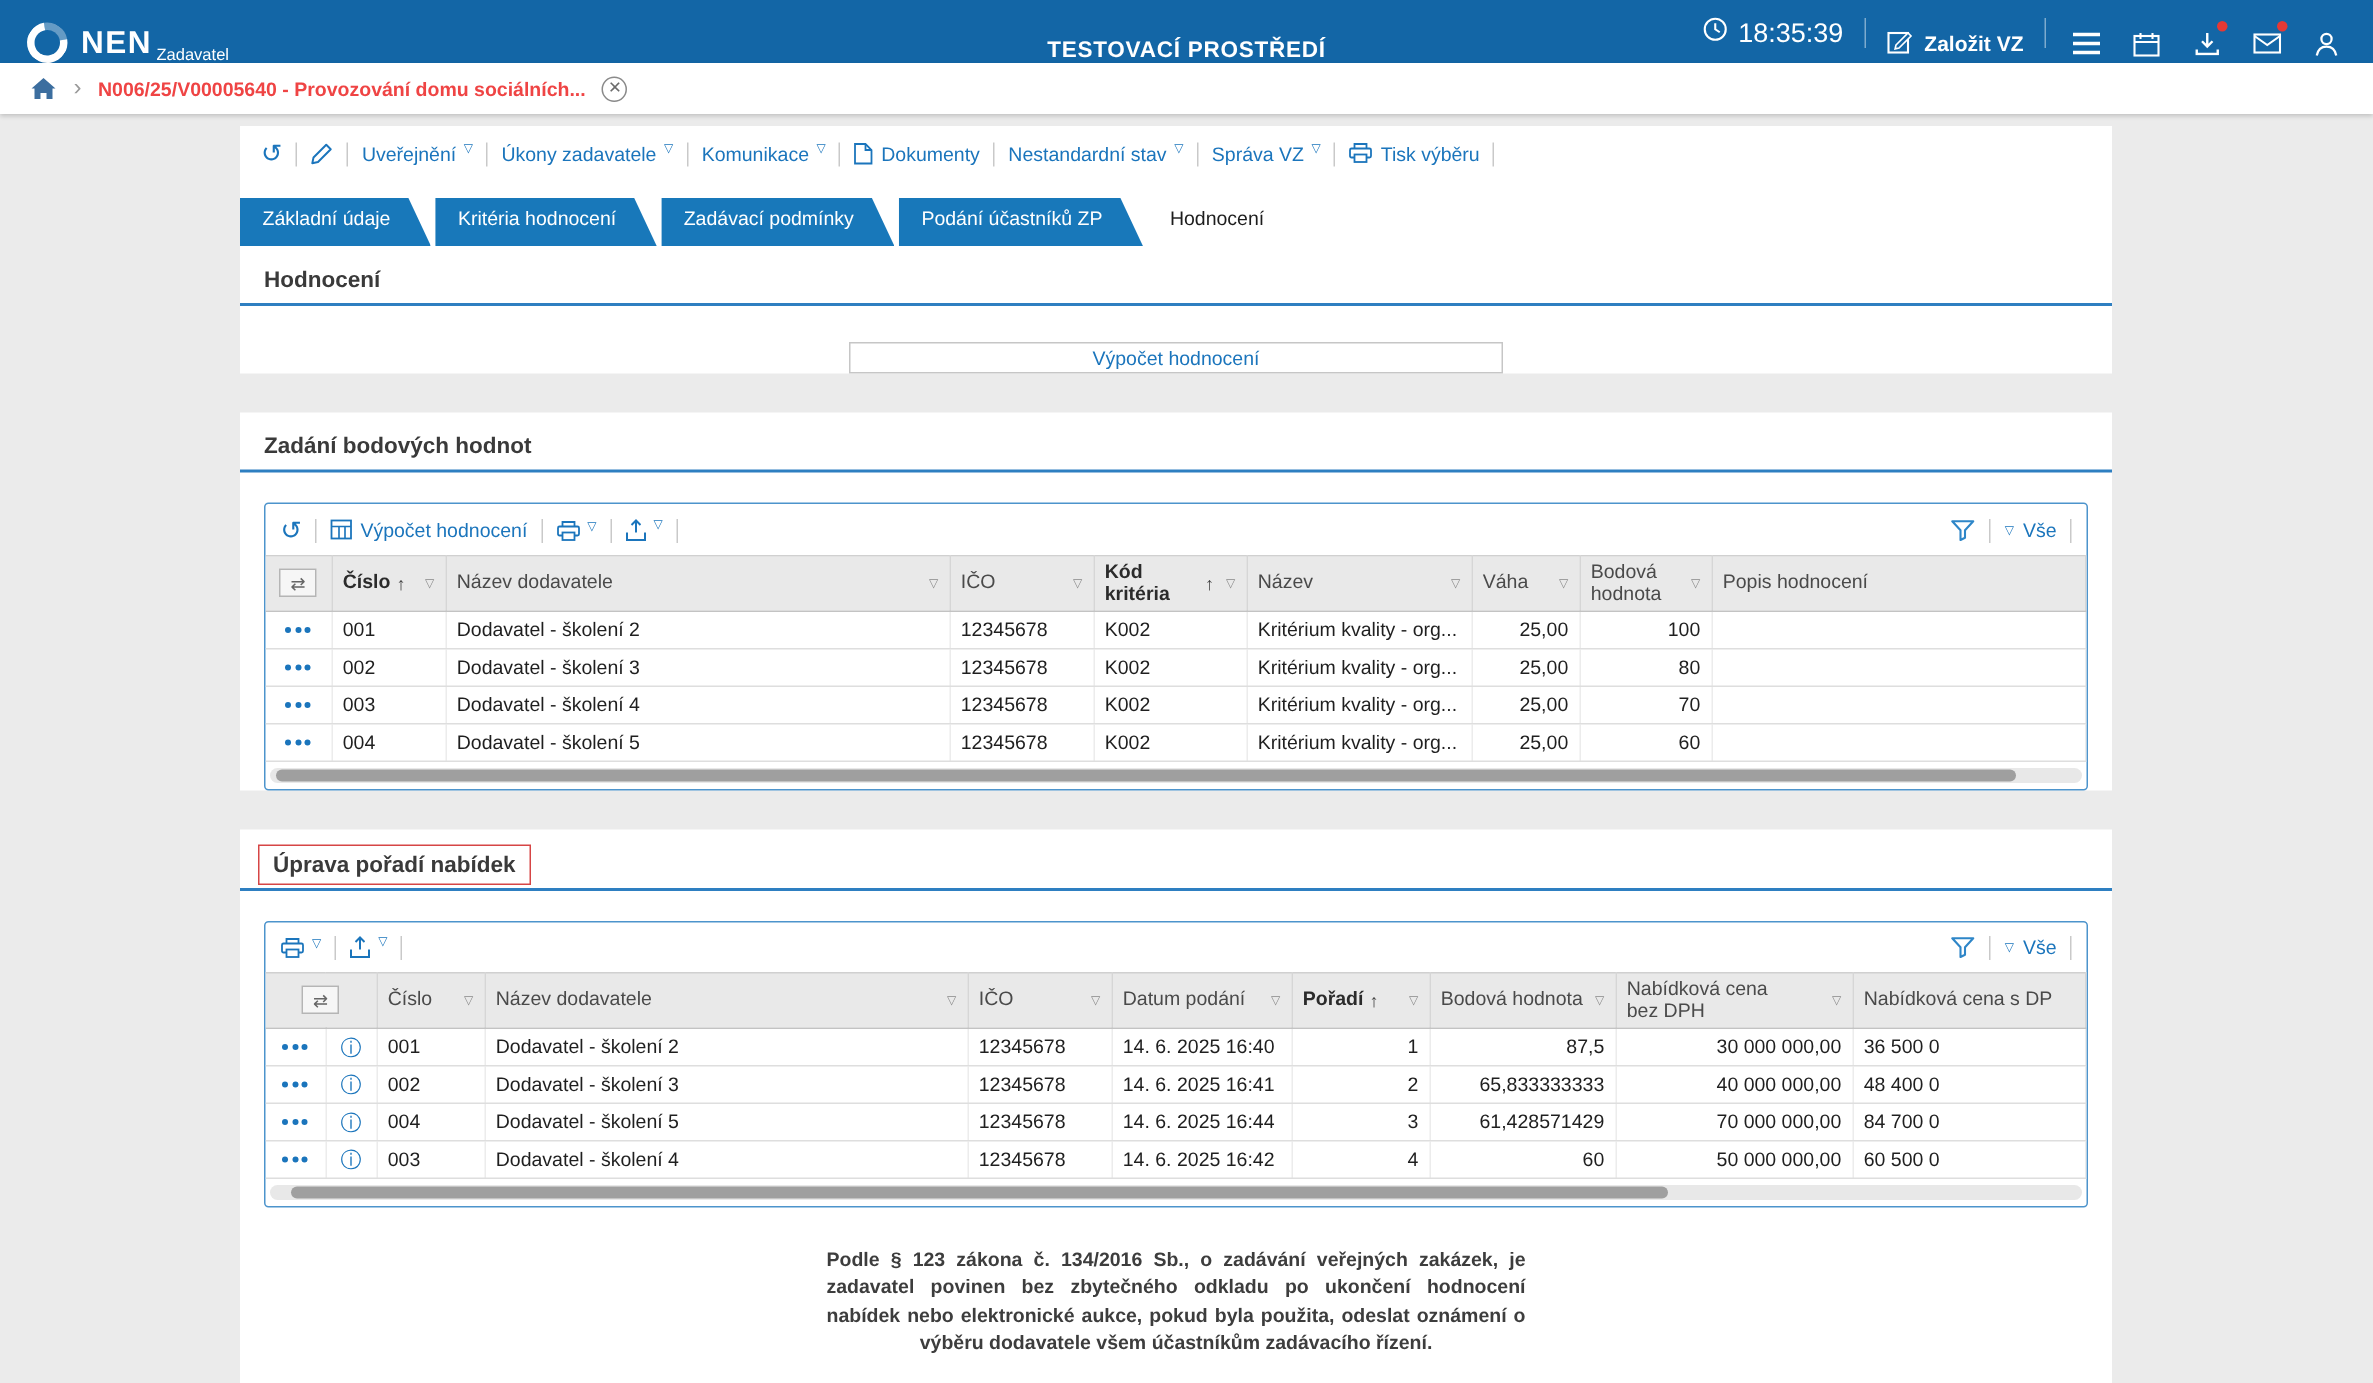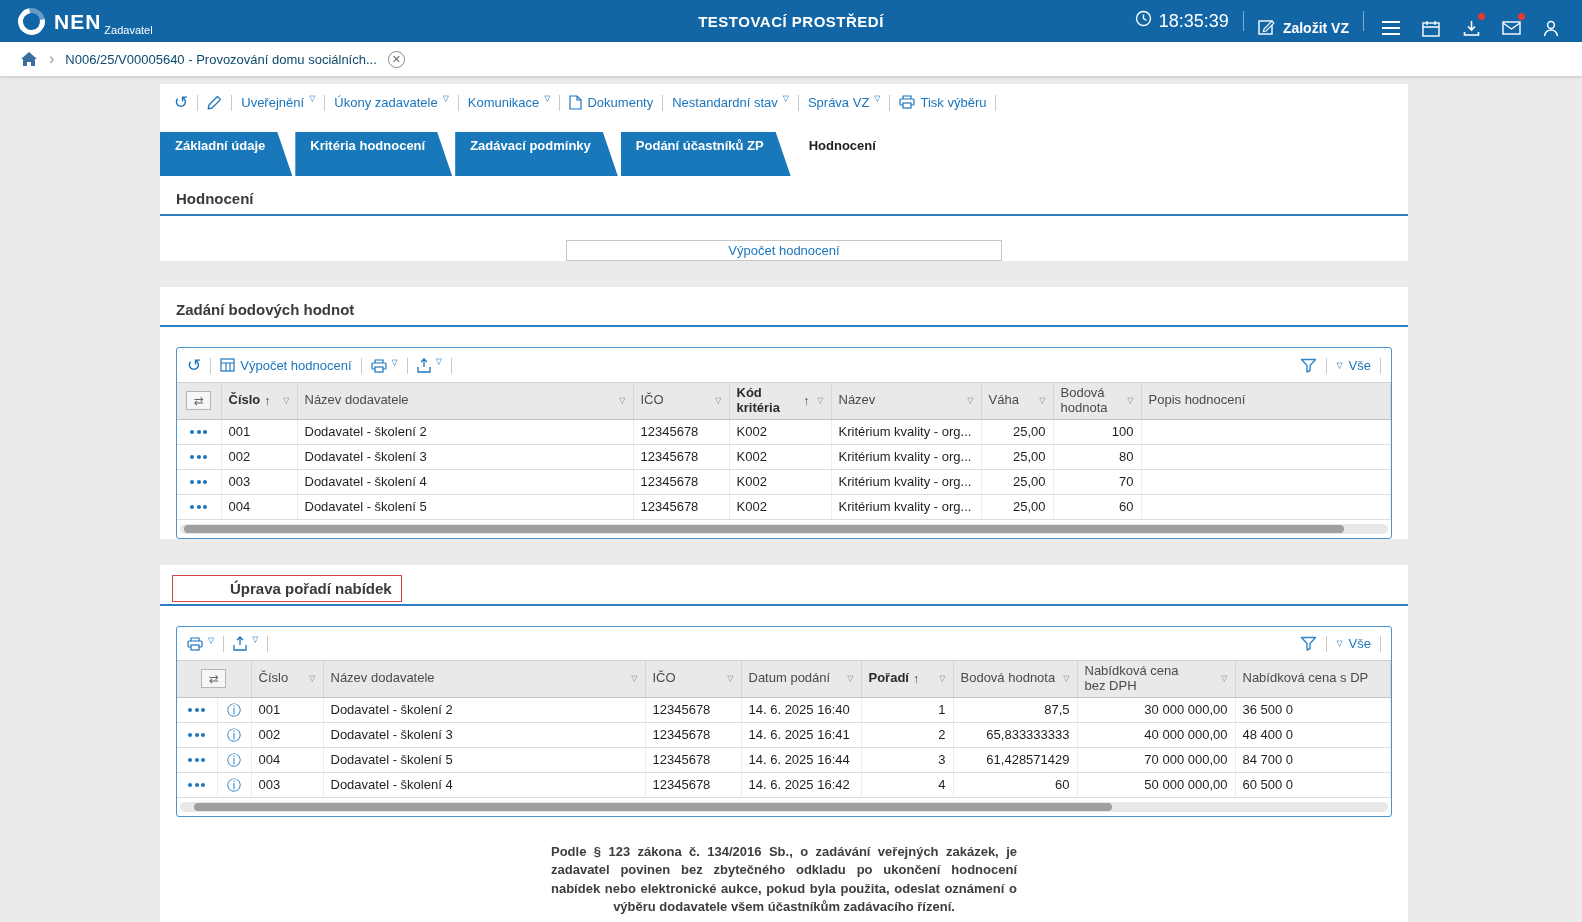--- a/index.html
+++ b/index.html
@@ -1,54 +1,54 @@
 <!DOCTYPE html>
 <html><head>
 <meta charset="utf-8">
 <style>
 *{margin:0;padding:0;box-sizing:border-box;}
 html,body{width:1582px;height:922px;}
 body{font-family:"Liberation Sans",sans-serif;font-size:13px;color:#333;background:#ebebeb;overflow:hidden;}
 button{font-family:inherit;margin-top:14px;}
 
 
-.app-header{height:42px;background:#1366a6;display:flex;align-items:center;color:#fff;padding:0 18px;position:relative;}
+.app-header{height:42px;background:#1366a6;display:flex;align-items:flex-end;color:#fff;padding:0 18px;position:relative;}
 .brand{display:flex;align-items:center;gap:9px;cursor:pointer;}
 .logo-ring{width:27px;height:27px;border-radius:50%;border:5px solid #fff;border-top-color:rgba(255,255,255,.35);transform:rotate(35deg);}
 .brand-text{display:flex;align-items:flex-end;gap:3px;}
 .brand-name{font-size:21px;font-weight:bold;letter-spacing:1px;line-height:1;}
 .brand-sub{font-size:11px;position:relative;top:4px;}
 .env-title{position:absolute;left:50%;transform:translateX(-50%);font-size:15px;font-weight:bold;letter-spacing:.5px;}
 .header-right{margin-left:auto;display:flex;align-items:center;gap:14px;}
 .htime{display:flex;align-items:center;gap:7px;font-size:18px;}
 .hsep{width:1px;height:20px;background:rgba(255,255,255,.45);}
 .create-vz{display:flex;align-items:center;gap:8px;background:none;border:none;color:#fff;font-weight:bold;font-size:14px;cursor:pointer;}
 .hicon{position:relative;width:26px;height:26px;display:flex;align-items:center;justify-content:center;cursor:pointer;background:none;border:none;}
 .badge-dot{position:absolute;top:-2px;right:-1px;width:7px;height:7px;border-radius:50%;background:#e53935;}
 
 
 .breadcrumb{height:34px;background:#fff;display:flex;align-items:center;gap:11px;padding:0 20px;box-shadow:0 1px 3px rgba(0,0,0,.18);position:relative;z-index:2;}
 .crumb-chevron{color:#9a9a9a;font-size:16px;line-height:1;}
-.crumb-text{font-weight:normal;color:#0c4a6e;}
+.crumb-text{font-weight:bold;color:#ef4444;}
 .close-circle{width:17px;height:17px;border:1px solid #8a8a8a;border-radius:50%;color:#6b6b6b;display:flex;align-items:center;justify-content:center;font-size:11px;line-height:1;cursor:pointer;background:#fff;}
 
 
 .content{margin:8px 0 0 160px;width:1248px;}
 .white-block{background:#fff;margin-bottom:26px;}
 
 
 .record-toolbar{display:flex;align-items:center;gap:9px;padding:10px 14px 9px;}
 .tb-link{color:#1b75bc;display:flex;align-items:flex-start;gap:5px;cursor:pointer;}
 .caret{color:#1b75bc;font-size:8px;line-height:1;}
 .vsep{width:1px;height:16px;background:#c9c9c9;}
 .tb-icon{color:#1b75bc;font-size:17px;line-height:1;cursor:pointer;display:flex;align-items:center;}
 
 
 .tabs{display:flex;gap:3px;padding:12px 0 0;}
-.tab{height:44px;line-height:28px;padding:0 27px 0 15px;background:#1878ba;color:#fff;font-weight:bold;clip-path:polygon(0 0,calc(100% - 15px) 0,100% 100%,0 100%);cursor:pointer;white-space:nowrap;}
+.tab{height:32px;line-height:28px;padding:0 27px 0 15px;background:#1878ba;color:#fff;font-weight:normal;clip-path:polygon(0 0,calc(100% - 15px) 0,100% 100%,0 100%);cursor:pointer;white-space:nowrap;}
 .tab.active{background:#fff;color:#1d1d1d;}
 
 
 .section-title{font-size:15px;font-weight:bold;color:#3a3a3a;padding:14px 16px 7px;}
 .blue-rule{height:2px;background:#2e7fc1;}
 .calc-button{display:block;margin:24px auto 26px;width:436px;height:21px;background:#fff;border:1px solid #c6c6c6;color:#1b75bc;font-size:13px;cursor:pointer;}
 
 
 .grid-panel{margin:20px 16px 26px;border:1px solid #4d94cc;border-radius:3px;background:#fff;padding:0 0 4px;overflow:hidden;}
 .grid-toolbar{display:flex;align-items:center;gap:9px;padding:9px 10px 8px;}
@@ -66,21 +66,21 @@
 .num{text-align:right;}
 .col-settings-box{width:25px;height:19px;border:1px solid #b5b5b5;background:#f6f6f6;display:flex;align-items:center;justify-content:center;color:#666;font-size:12px;margin:0 auto;cursor:pointer;}
 .row-dots{display:flex;gap:2.5px;justify-content:center;align-items:center;cursor:pointer;height:100%;}
 .row-dots i{width:4px;height:4px;border-radius:50%;background:#1b75bc;display:block;}
 .info-glyph{color:#1b75bc;font-size:14px;cursor:pointer;text-align:center;display:block;line-height:1;}
 .hscroll{height:10px;background:#e8e8e8;border-radius:5px;margin:4px 3px 0;position:relative;}
 .hthumb{position:absolute;top:1px;height:8px;background:#9f9f9f;border-radius:4px;cursor:pointer;}
 
 
 .red-box{display:inline-block;border:1px solid #d64545;padding:2px 9px 4px;margin:10px 0 2px 12px;}
-.red-box .section-title{padding:2px 0 0;margin-left:48px;}
+.red-box .section-title{padding:2px 0 0;}
 .legal-note{width:466px;margin:26px auto 0;font-weight:bold;color:#3d3d3d;text-align:justify;text-align-last:center;line-height:1.42;padding-bottom:34px;}
 </style>
 </head>
 <body>
 
 <header class="app-header">
   <div class="brand">
     <span class="logo-ring"></span>
     <span class="brand-text">
       <span class="brand-name">NEN</span>

